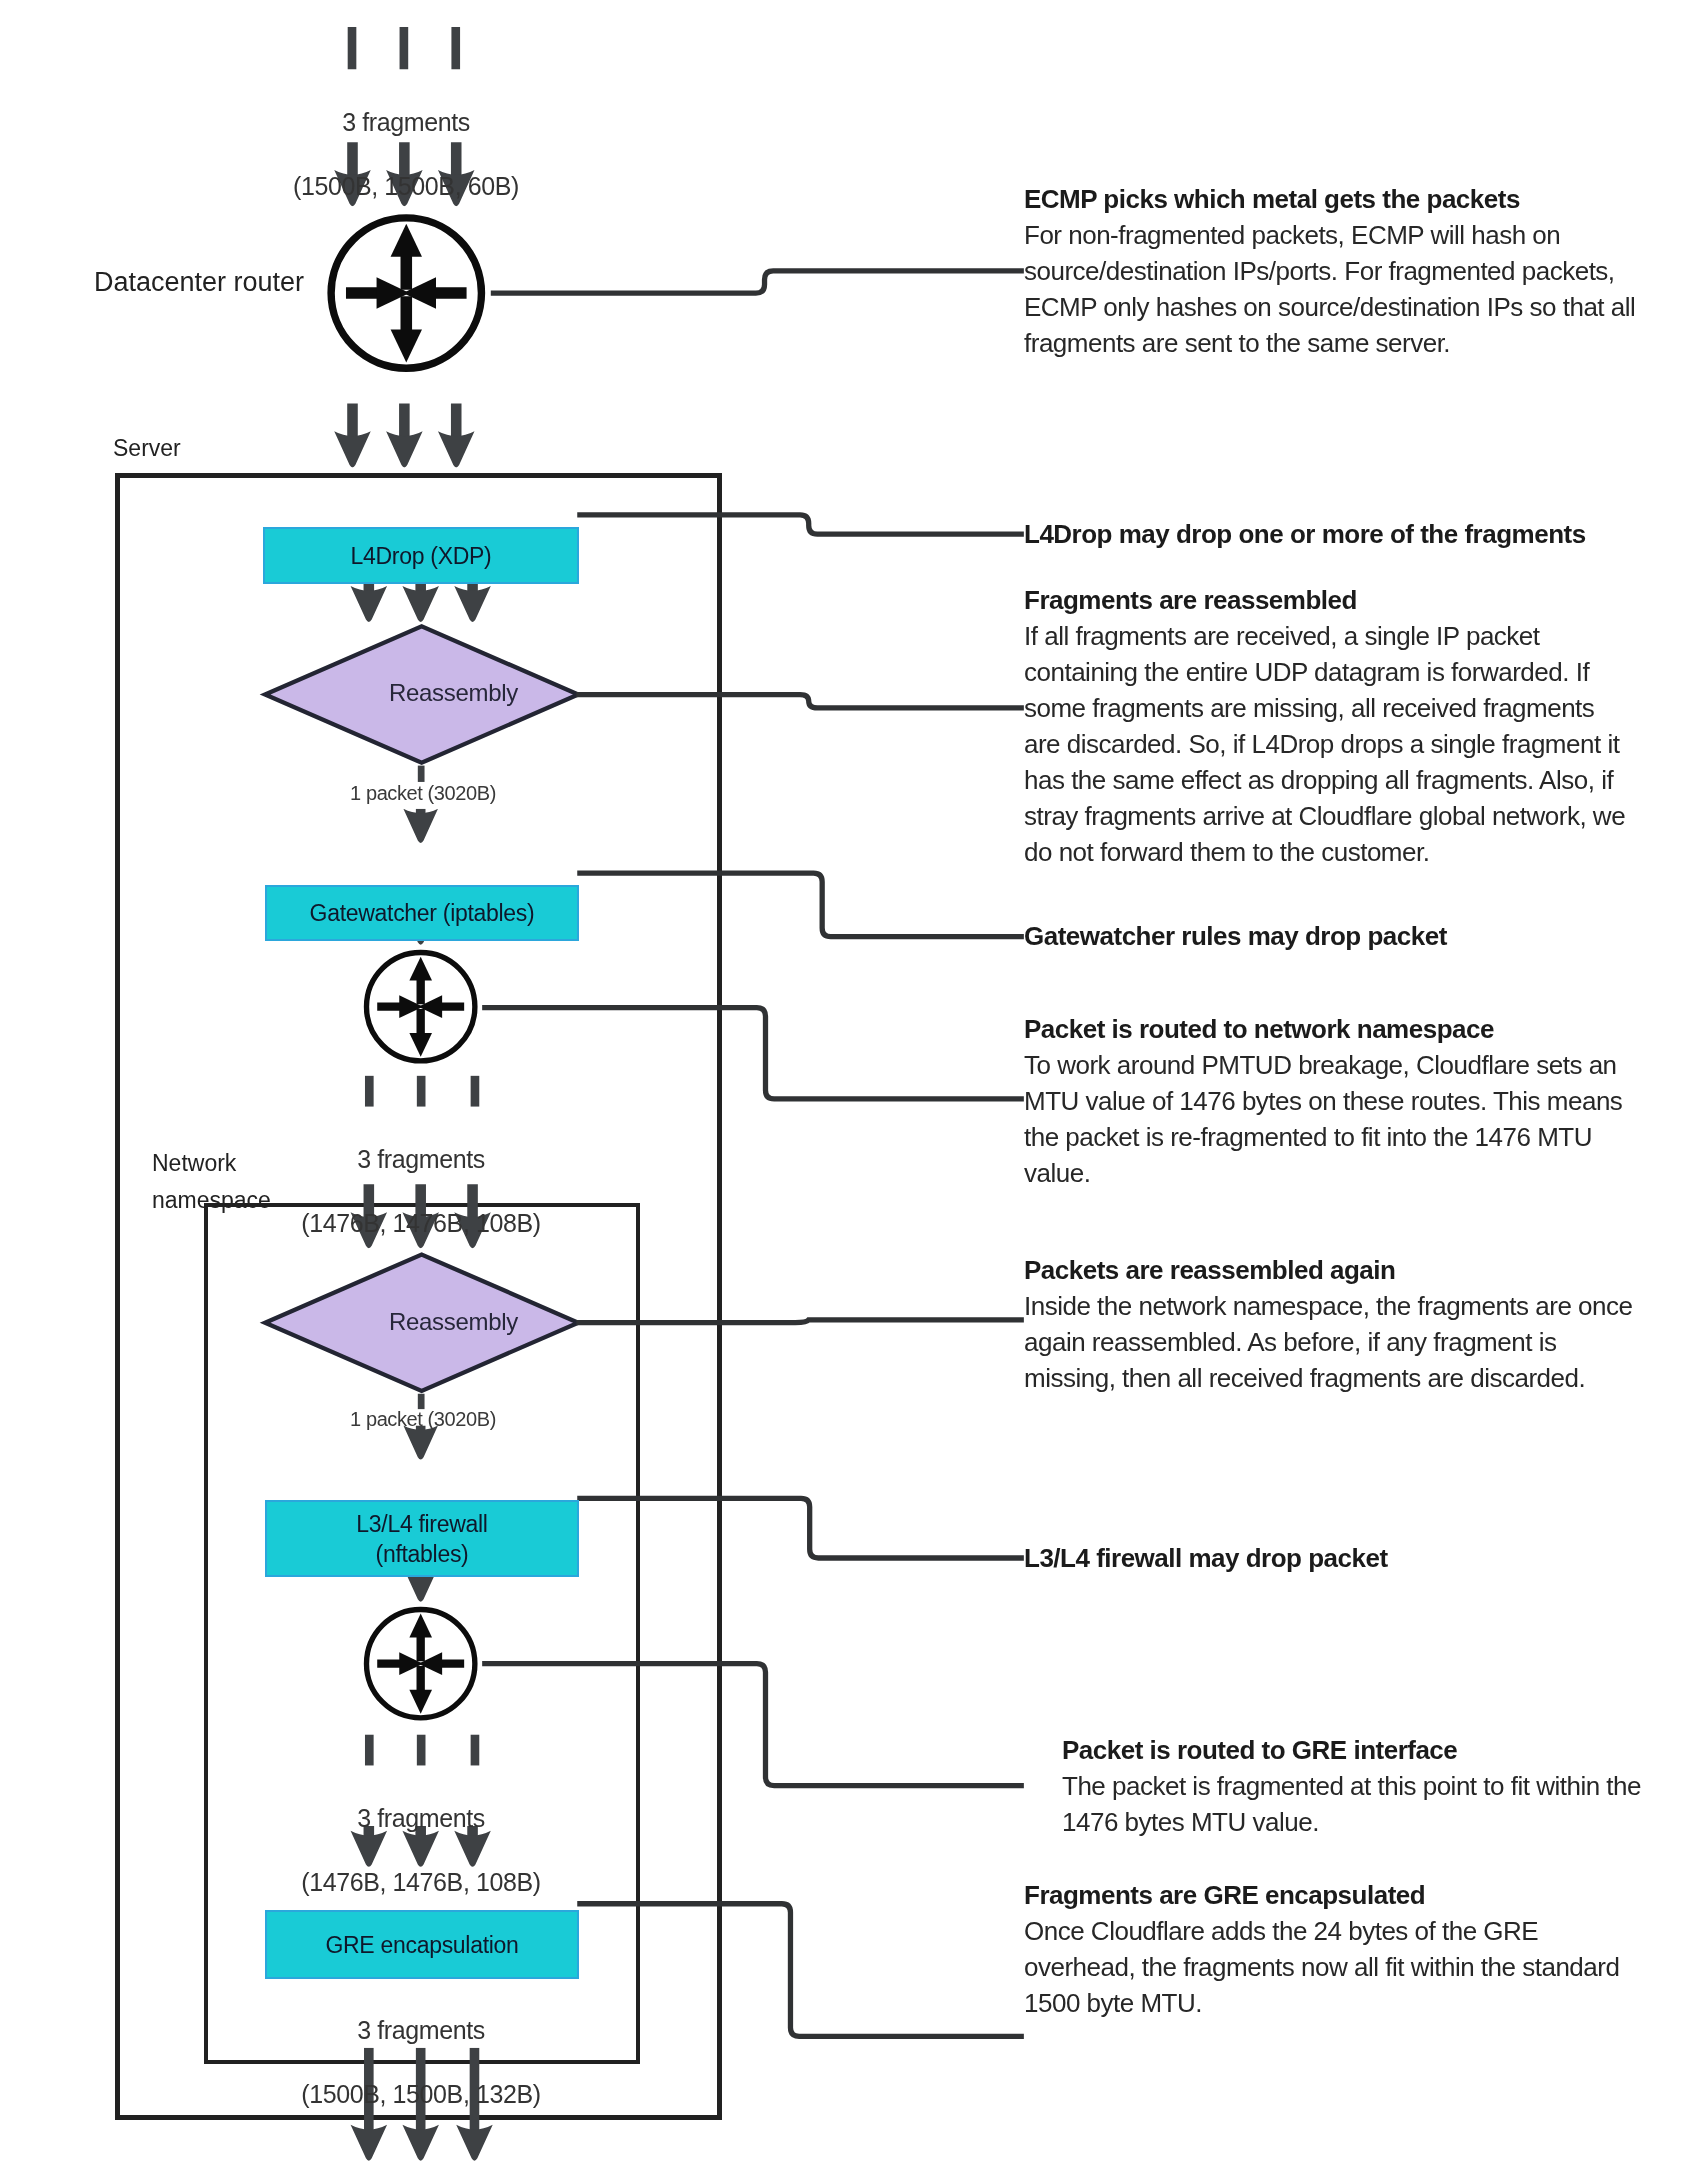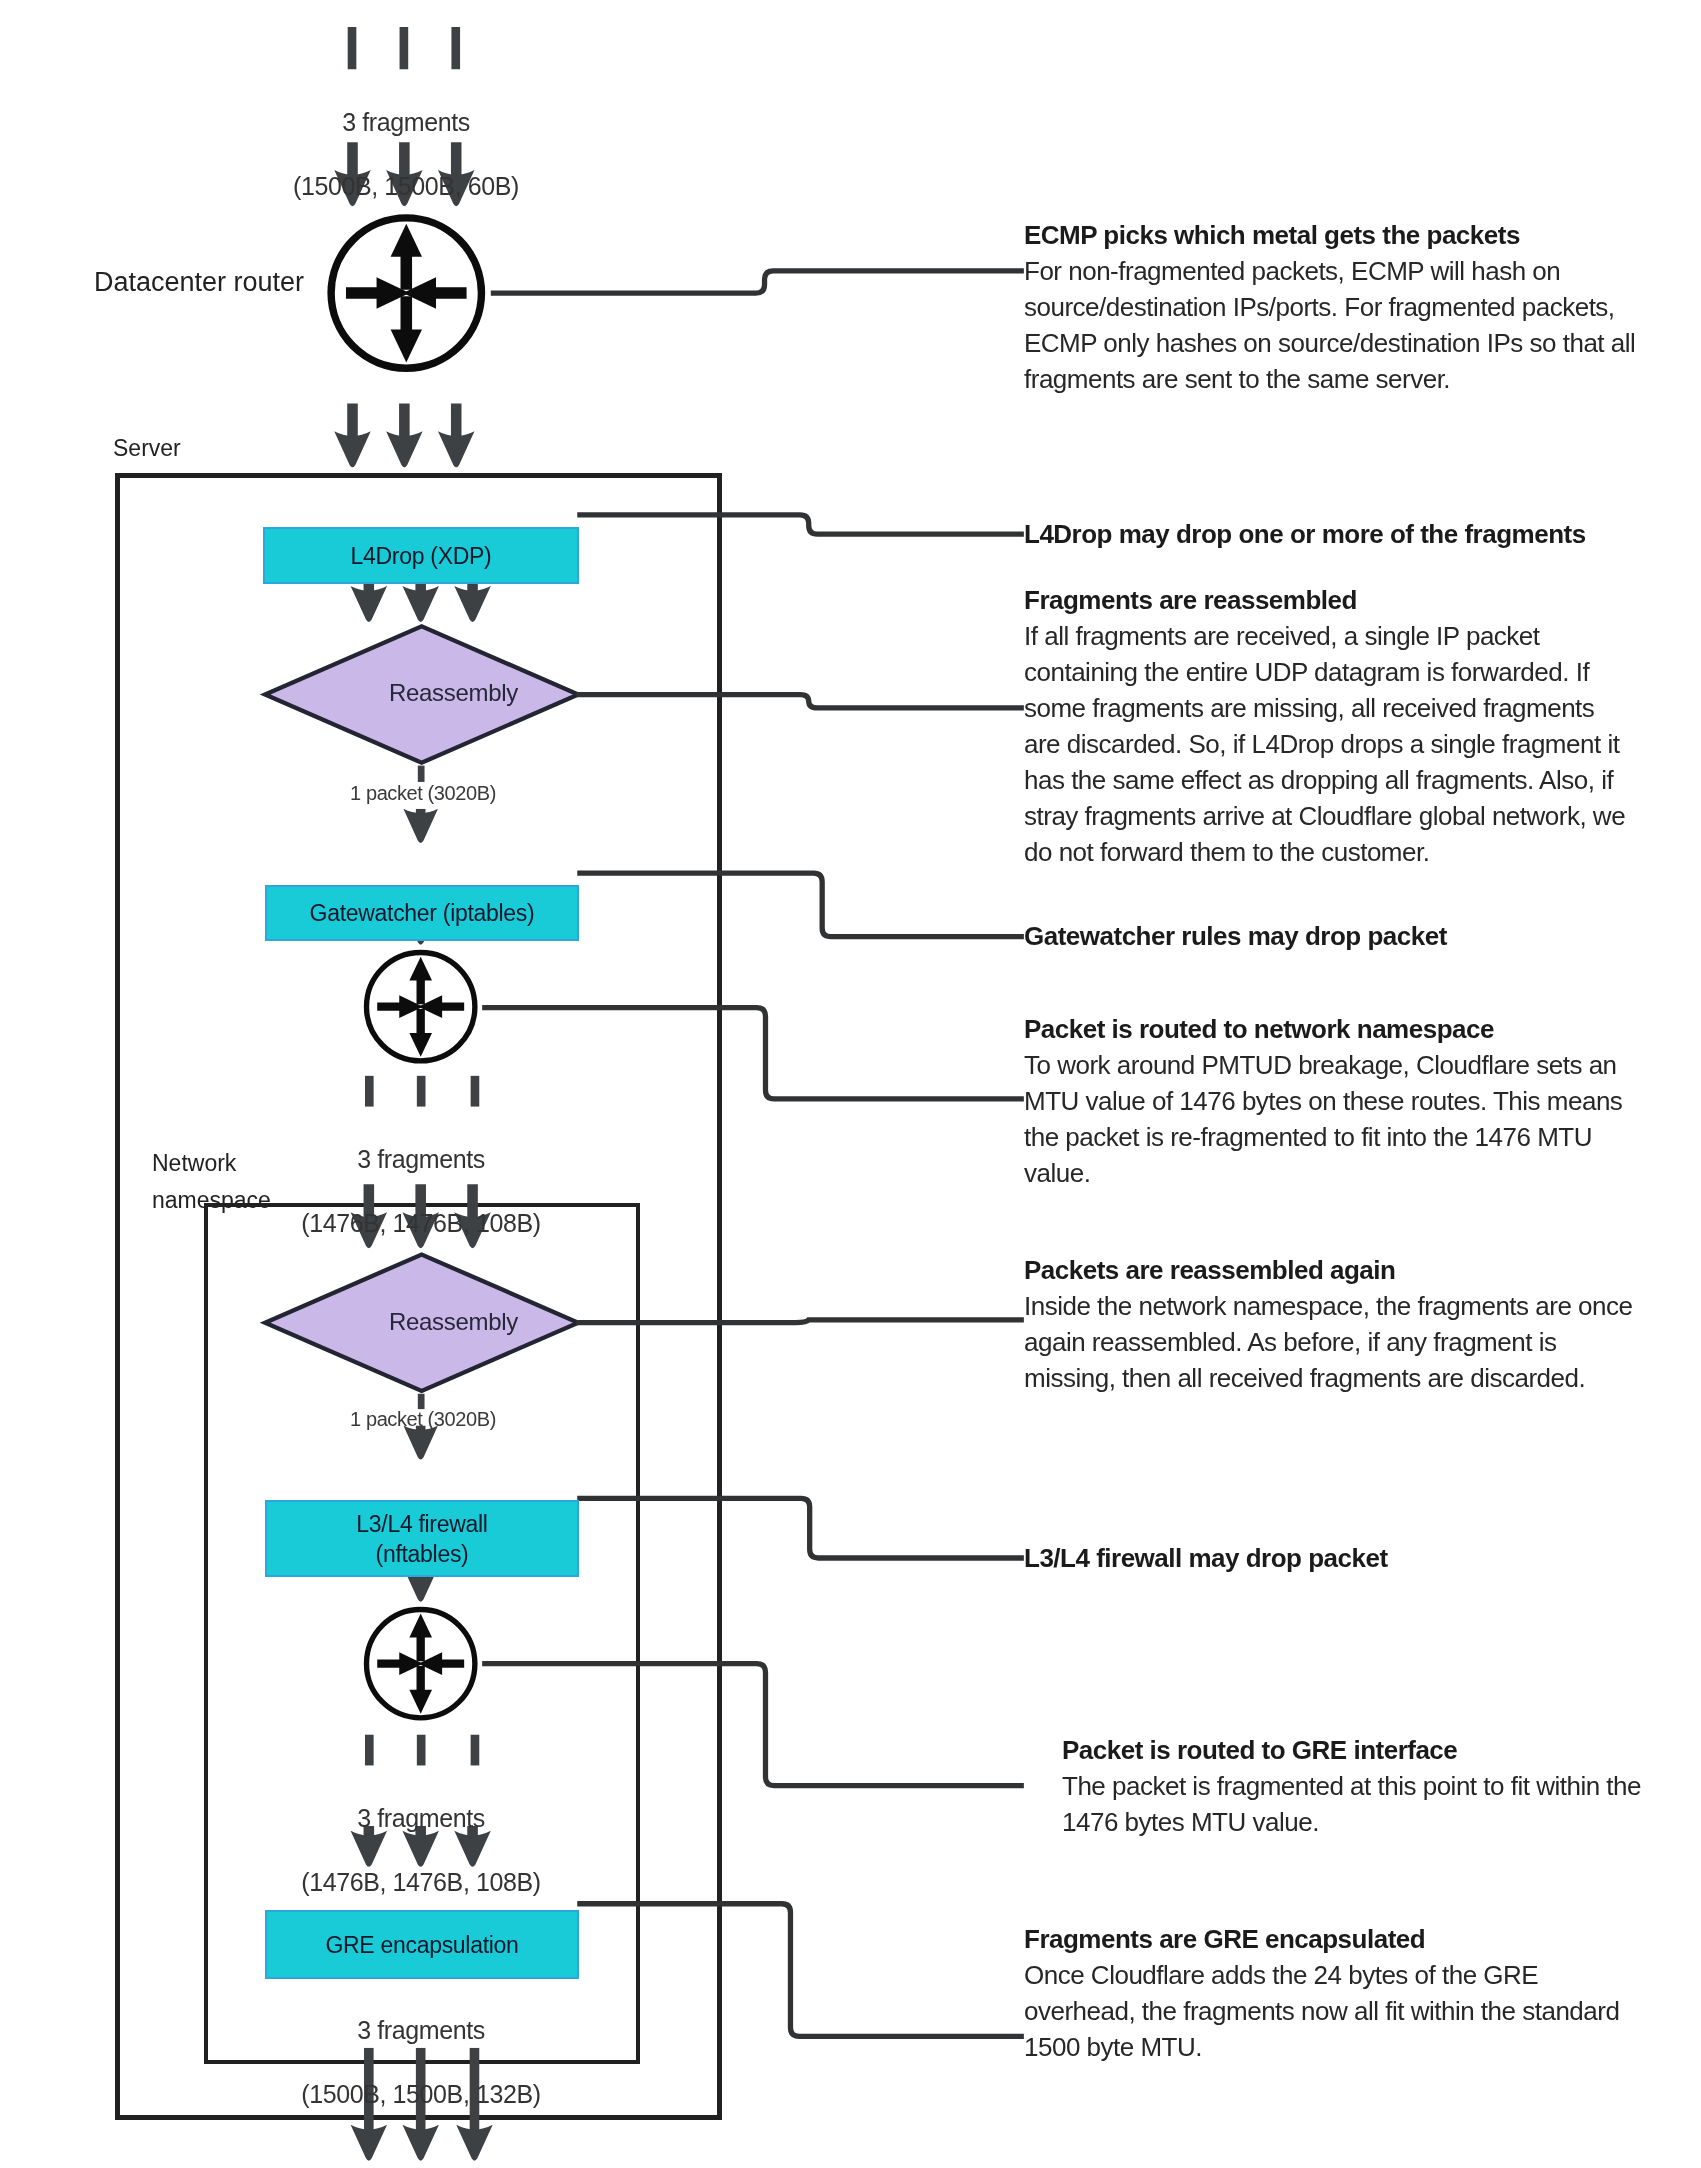--- a/index.html
+++ b/index.html
@@ -206,21 +206,21 @@
     <div>(1476B, 1476B, 108B)</div>
   </div>
 
   <div class="node" style="left:265px;top:1870px;width:314px;height:69px;">GRE encapsulation</div>
 
   <div class="abs cap" style="left:277px;top:1982px;width:288px;">
     <div>3 fragments</div>
     <div>(1500B, 1500B, 132B)</div>
   </div>
 
-  <div class="ann" style="top:181px;margin-top:36px;">
+  <div class="ann" style="top:181px;">
     <div class="hd">ECMP picks which metal gets the packets</div>
     <div class="bd">For non-fragmented packets, ECMP will hash on
 source/destination IPs/ports. For fragmented packets,
 ECMP only hashes on source/destination IPs so that all
 fragments are sent to the same server.</div>
   </div>
   <div class="ann" style="top:516px;">
     <div class="hd">L4Drop may drop one or more of the fragments</div>
   </div>
   <div class="ann" style="top:582px;">
@@ -250,21 +250,21 @@
 missing, then all received fragments are discarded.</div>
   </div>
   <div class="ann" style="top:1540px;">
     <div class="hd">L3/L4 firewall may drop packet</div>
   </div>
   <div class="ann" style="top:1732px;margin-left:38px;">
     <div class="hd">Packet is routed to GRE interface</div>
     <div class="bd">The packet is fragmented at this point to fit within the
 1476 bytes MTU value.</div>
   </div>
-  <div class="ann" style="top:1921px;">
+  <div class="ann" style="top:1877px;">
     <div class="hd">Fragments are GRE encapsulated</div>
     <div class="bd">Once Cloudflare adds the 24 bytes of the GRE
 overhead, the fragments now all fit within the standard
 1500 byte MTU.</div>
   </div>
 
 </div>
 
 
 </body></html>

